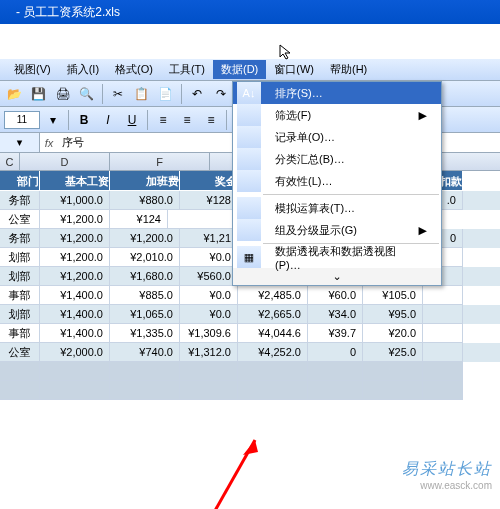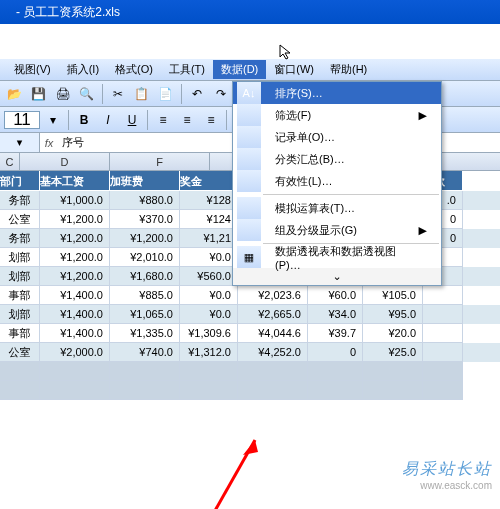--- a/index.html
+++ b/index.html
@@ -4,30 +4,30 @@
 <style>
 * { box-sizing: border-box; margin: 0; padding: 0; }
 body { font-family: "Microsoft YaHei", SimSun, Arial, sans-serif; font-size: 11px; width: 500px; height: 509px; overflow: hidden; background: #fff; position: relative; }
 .titlebar { background: linear-gradient(#0a5ad6, #0050c8); color: #fff; height: 24px; line-height: 24px; padding: 0 16px; font-size: 12px; }
 .menubar { background: linear-gradient(#e3efff, #c6dbfa); height: 22px; display: flex; align-items: center; padding: 0 6px; border-bottom: 1px solid #9ab; margin-top: 35px; }
 .menubar span { padding: 2px 8px; cursor: default; }
 .menubar span.active { background: #316ac5; color: #fff; }
 .toolbar1, .toolbar2 { background: linear-gradient(#e3efff, #c6dbfa); height: 26px; display: flex; align-items: center; padding: 0 4px; border-bottom: 1px solid #9ab; gap: 2px; }
 .tbtn { width: 22px; height: 22px; display: flex; align-items: center; justify-content: center; border: 1px solid transparent; font-size: 12px; }
 .sep { width: 1px; height: 20px; background: #9ab; margin: 0 2px; }
-.fontsize { width: 36px; height: 18px; border: 1px solid #7b9ebd; background: #fff; text-align: center; font-size: 17px; }
+.fontsize { width: 36px; height: 18px; border: 1px solid #7b9ebd; background: #fff; text-align: center; font-size: 10px; }
 .namebox-row { display: flex; height: 20px; border-bottom: 1px solid #9ab; background: #fff; }
 .namebox { width: 40px; border-right: 1px solid #9ab; display: flex; align-items: center; justify-content: center; background: #e3efff; }
 .fx { width: 18px; display: flex; align-items: center; justify-content: center; font-style: italic; color: #555; }
 .formula { flex: 1; padding: 2px 4px; display: flex; align-items: center; }
 .colhdr-row { display: flex; height: 18px; background: linear-gradient(#e6eef8,#d1dced); border-bottom: 1px solid #9ab; }
 .colhdr { border-right: 1px solid #9ab; text-align: center; line-height: 18px; font-size: 11px; color: #333; }
 .sheet { position: relative; }
 .datahdr { display: flex; height: 20px; }
-.datahdr .cell { background: #3a6ea5; color: #fff; font-weight: bold; border-right: 1px solid #fff; border-bottom: 1px solid #fff; text-align: left; line-height: 20px; }
+.datahdr .cell { background: #3a6ea5; color: #fff; font-weight: bold; border-right: 1px solid #fff; border-bottom: 1px solid #fff; text-align: right; line-height: 20px; }
 .datarow { display: flex; height: 19px; }
 .datarow .cell { border-right: 1px solid #c8d4e4; border-bottom: 1px solid #c8d4e4; text-align: right; padding-right: 6px; line-height: 19px; font-size: 11px; color: #000; }
 .datarow .cell:first-child { text-align: center; padding-right: 0; }
 .datarow.alt { background: #dbe8f0; }
 .emptyrow .cell { background: #c8d5e2; }
 .dropdown { position: absolute; top: 22px; left: 232px; width: 210px; background: #fff; border: 1px solid #7b9ebd; box-shadow: 2px 2px 4px rgba(0,0,0,.3); z-index: 10; }
 .dropdown .dditem { display: flex; align-items: center; height: 22px; padding: 0 20px 0 4px; cursor: default; position: relative; }
 .dropdown .dditem.hl { background: #316ac5; color: #fff; }
 .dropdown .ddicon { width: 24px; height: 22px; display: flex; align-items: center; justify-content: center; background: linear-gradient(#e3efff,#c6dbfa); margin-right: 6px; font-size: 11px; }
 .dropdown .ddsep { height: 1px; background: #ccc; margin: 2px 2px 2px 30px; }
@@ -159,21 +159,20 @@
         <div class="cell c2">¥880.0</div>
         <div class="cell c3">¥128</div>
         <div class="cell c4"></div>
         <div class="cell c5"></div>
         <div class="cell c6"></div>
         <div class="cell c7">.0</div>
       </div>
       <div class="datarow">
         <div class="cell c0">公室</div>
         <div class="cell c1">¥1,200.0</div>
-        <div class="cell c2">¥370.0</div>
         <div class="cell c3">¥124</div>
         <div class="cell c4"></div>
         <div class="cell c5"></div>
         <div class="cell c6"></div>
         <div class="cell c7">0</div>
       </div>
       <div class="datarow alt">
         <div class="cell c0">务部</div>
         <div class="cell c1">¥1,200.0</div>
         <div class="cell c2">¥1,200.0</div>
@@ -201,21 +200,21 @@
         <div class="cell c4">¥3,640.0</div>
         <div class="cell c5">¥200.0</div>
         <div class="cell c6">¥5.0</div>
         <div class="cell c7"></div>
       </div>
       <div class="datarow">
         <div class="cell c0">事部</div>
         <div class="cell c1">¥1,400.0</div>
         <div class="cell c2">¥885.0</div>
         <div class="cell c3">¥0.0</div>
-        <div class="cell c4">¥2,023.6</div>
+        <div class="cell c4">¥2,485.0</div>
         <div class="cell c5">¥60.0</div>
         <div class="cell c6">¥105.0</div>
         <div class="cell c7"></div>
       </div>
       <div class="datarow alt">
         <div class="cell c0">划部</div>
         <div class="cell c1">¥1,400.0</div>
         <div class="cell c2">¥1,065.0</div>
         <div class="cell c3">¥0.0</div>
         <div class="cell c4">¥2,665.0</div>

